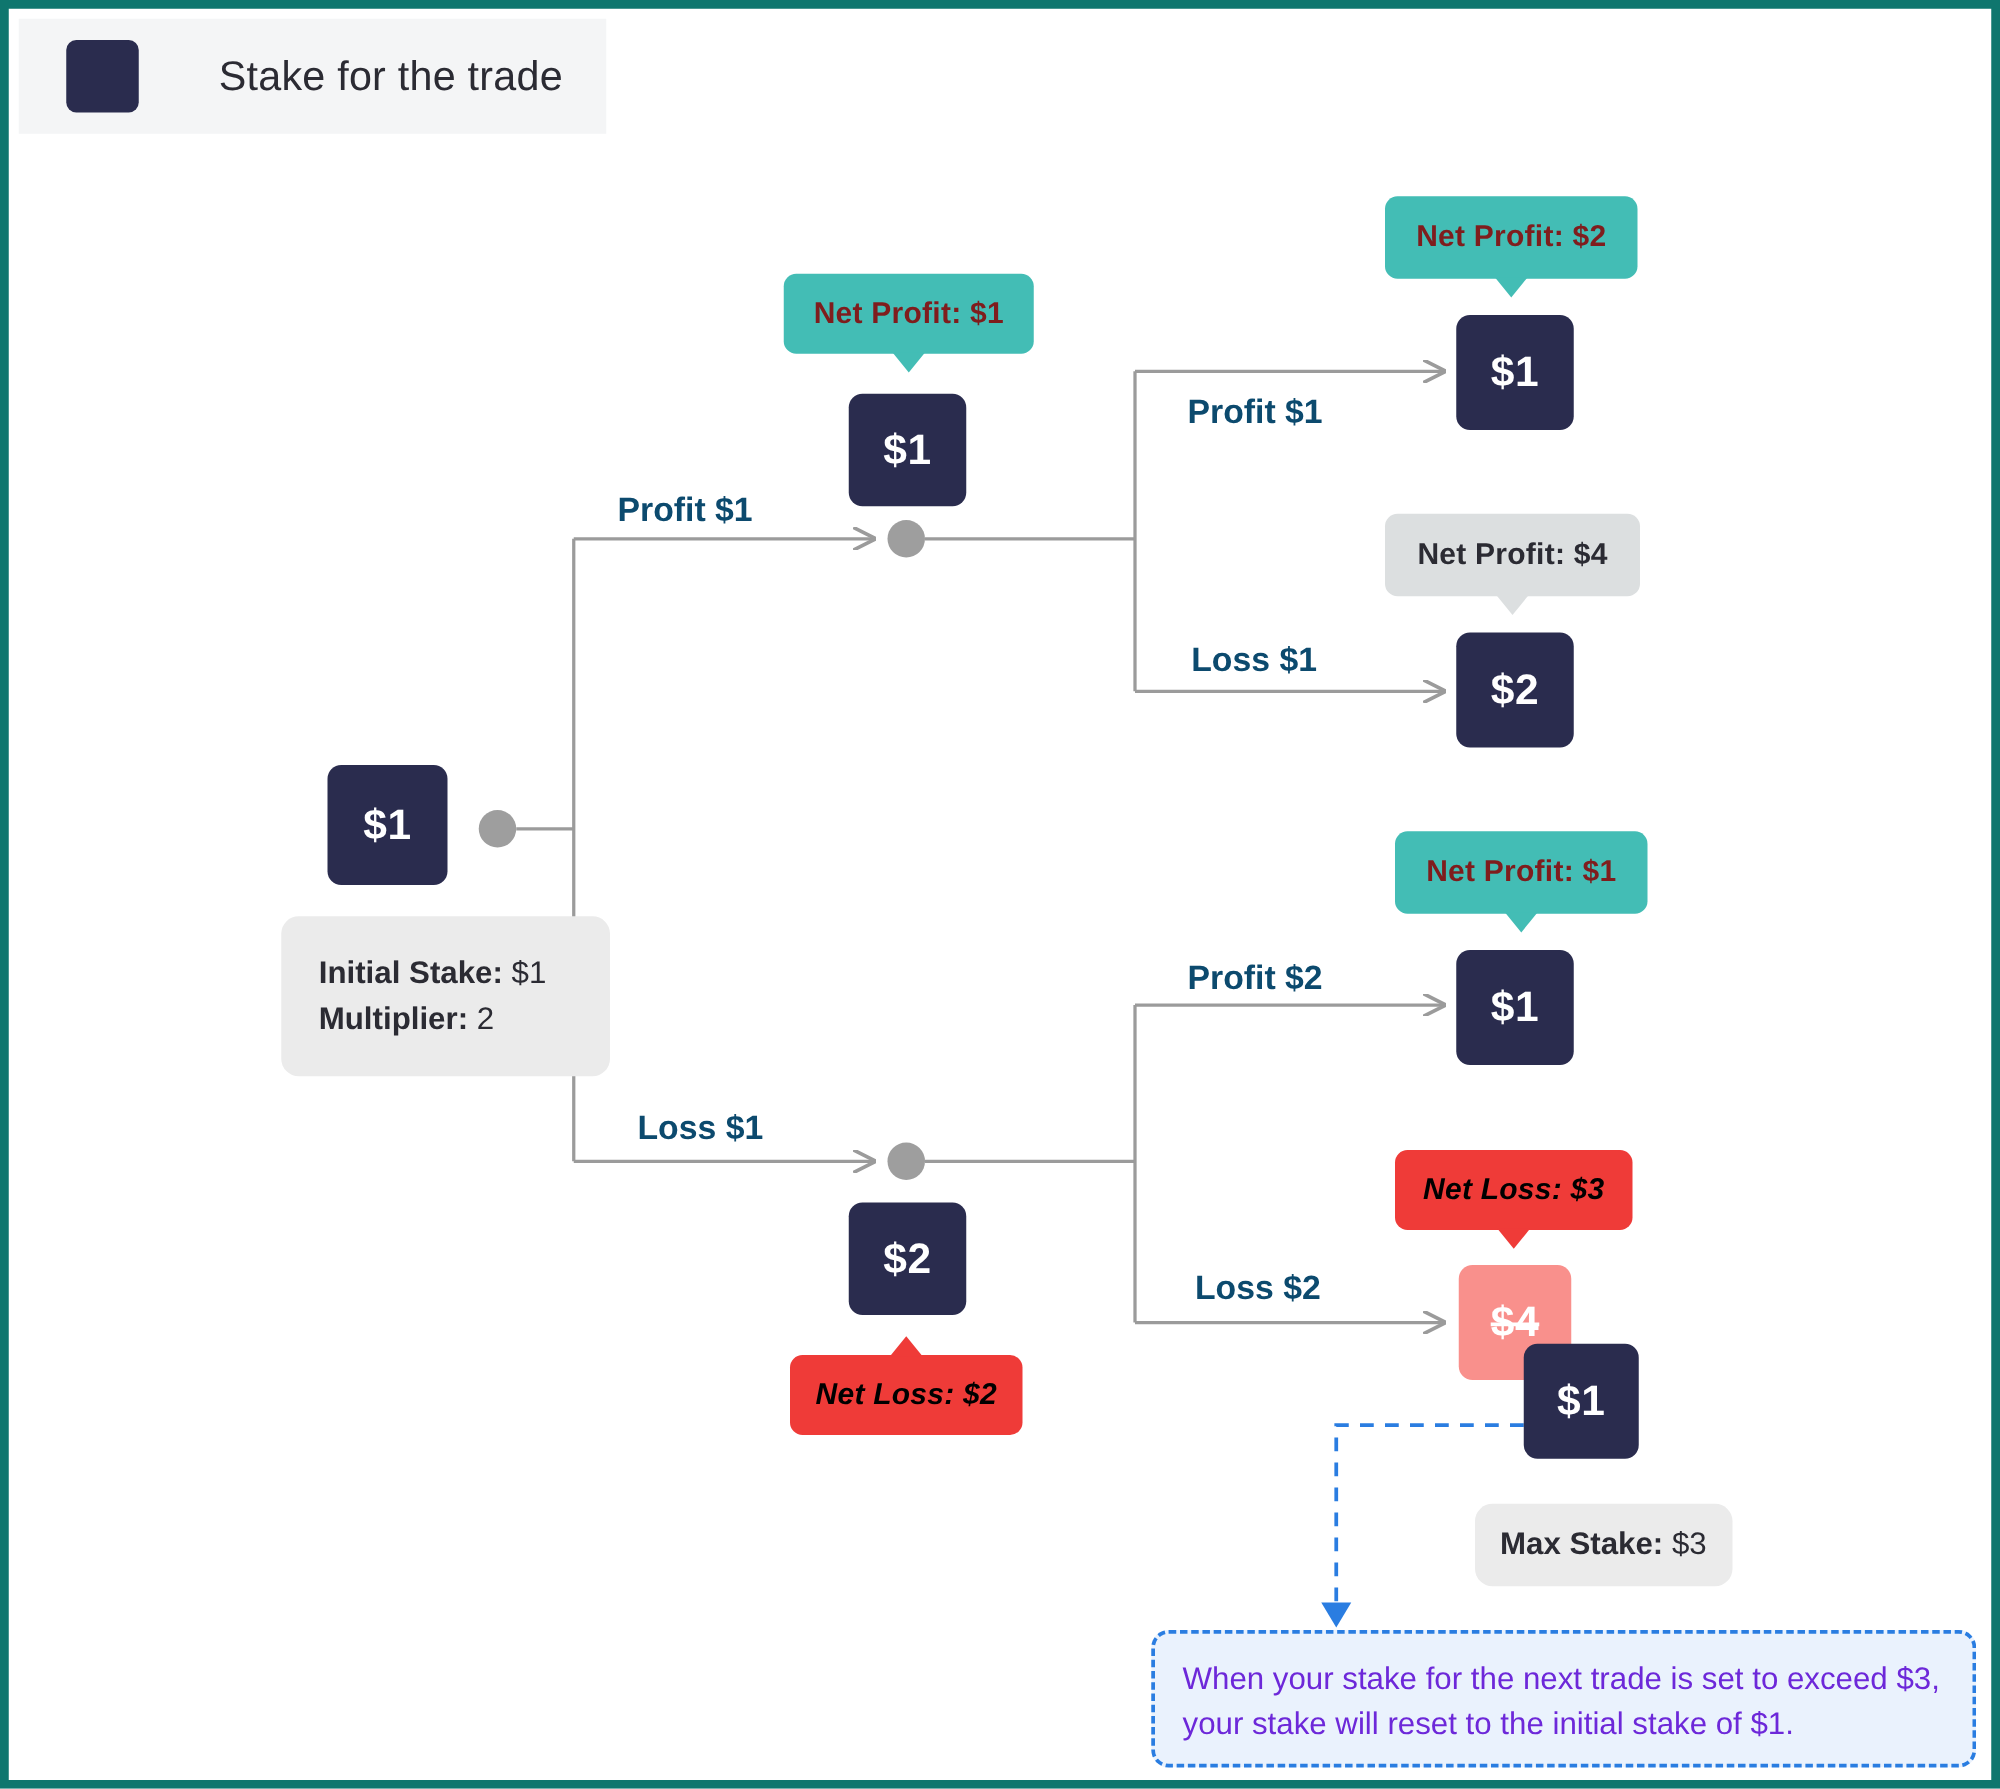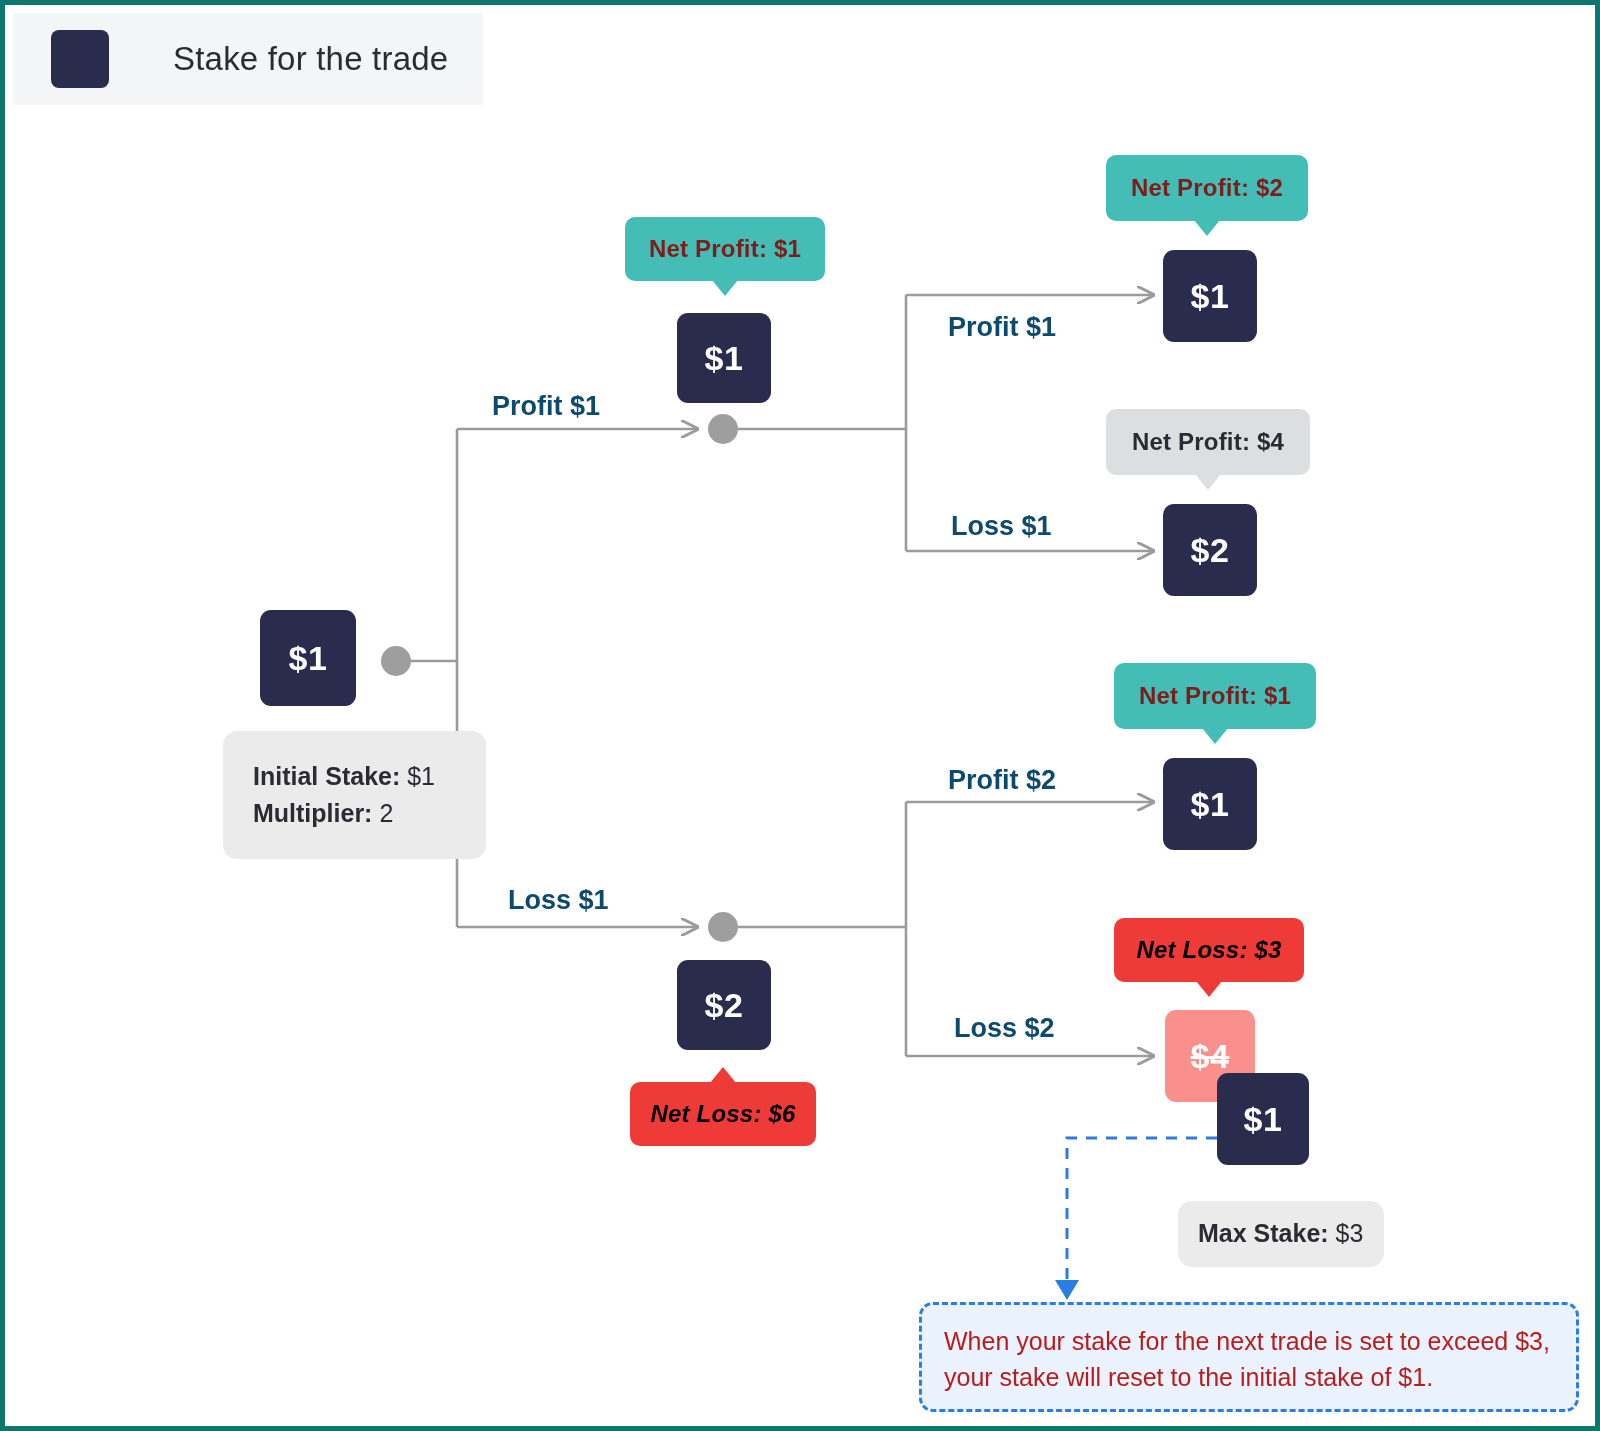--- a/index.html
+++ b/index.html
@@ -9,21 +9,21 @@
     height: 1431px;
     background: #ffffff;
     font-family: "Liberation Sans", sans-serif;
   }
 
   #canvas {
     position: relative;
     width: 1600px;
     height: 1431px;
     background: #ffffff;
-    border: 5px solid #0f766e;
+    border: 7px solid #0f766e;
     overflow: hidden;
   }
 
   
   #legend {
     position: absolute;
     left: 8px;
     top: 8px;
     width: 470px;
     height: 92px;
@@ -148,21 +148,21 @@
     left: 914px;
     top: 1297px;
     width: 660px;
     height: 110px;
     background: #eaf2fd;
     border: 3px dashed #2a7de1;
     border-radius: 14px;
     padding: 18px 22px;
     font-size: 25px;
     line-height: 1.45;
-    color: #b91c1c;
+    color: #6d28d9;
   }
 </style>
 </head>
 <body>
 
 <div id="canvas">
 
   <div id="legend">
     <div class="swatch"></div>
     <div class="legend-label">Stake for the trade</div>
@@ -242,21 +242,21 @@
     <span class="txt">Net Profit: $4</span>
   </div>
   <div class="node" style="left:1158px; top:499px; width:94px; height:92px;">
     <span class="amt">$2</span>
   </div>
 
   <div class="node" style="left:672px; top:955px; width:94px; height:90px;">
     <span class="amt">$2</span>
   </div>
   <div class="bubble loss point-up" style="left:625px; top:1077px; width:186px; height:64px;">
-    <span class="txt">Net Loss: $6</span>
+    <span class="txt">Net Loss: $2</span>
   </div>
 
   <div class="bubble profit point-down" style="left:1109px; top:658px; width:202px; height:66px;">
     <span class="txt">Net Profit: $1</span>
   </div>
   <div class="node" style="left:1158px; top:753px; width:94px; height:92px;">
     <span class="amt">$1</span>
   </div>
 
   <div class="bubble loss point-down" style="left:1109px; top:913px; width:190px; height:64px;">

